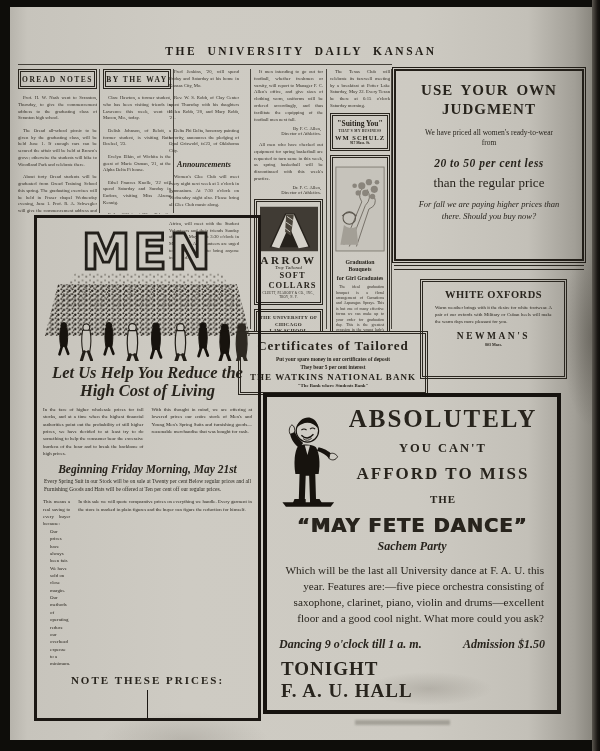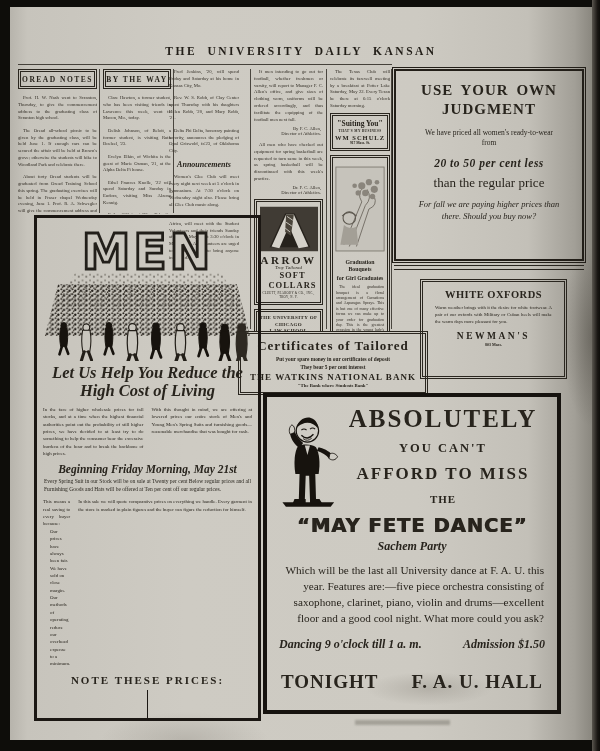--- a/index.html
+++ b/index.html
@@ -104,21 +104,21 @@
   .mf-man{position:absolute;left:12px;top:16px;width:62px;height:96px;}
   .mf-l1{font-size:25px;font-weight:bold;letter-spacing:2px;text-align:center;margin-left:62px;}
   .mf-l2{font-size:12.5px;font-weight:bold;letter-spacing:2px;text-align:center;margin:8px 0 0 62px;}
   .mf-l3{font-size:17px;font-weight:bold;letter-spacing:2px;text-align:center;margin:8px 0 0 62px;}
   .mf-l4{font-size:11px;font-weight:bold;letter-spacing:1px;text-align:center;margin:9px 0 0 62px;}
   .mf-title{font-family:"DejaVu Sans",sans-serif;font-weight:bold;font-size:19.5px;letter-spacing:1px;
     text-align:center;margin-top:9px;text-shadow:.8px 0 currentColor;}
   .mf-sub{font-style:italic;font-weight:bold;font-size:12px;text-align:center;margin:2px 0 9px;}
   .mf-body{font-size:11.2px;line-height:1.42;margin:0 1px;text-align:right;}
   .mf-row1{display:flex;justify-content:space-between;font-weight:bold;font-style:italic;font-size:12px;margin-top:10px;}
-  .mf-row2{display:flex;justify-content:space-between;font-weight:bold;font-size:19px;letter-spacing:1px;margin-top:19px;padding:0 2px;}
+  .mf-row2{display:flex;font-weight:bold;font-size:19px;letter-spacing:1px;margin-top:6px;padding:0 2px;flex-direction:column;}
   .smudge{position:absolute;left:345px;top:713px;width:95px;height:5px;background:rgba(90,85,75,.35);filter:blur(1px);}
 </style>
 </head>
 <body>
 
 <div id="paper">
 
   <div class="masthead">THE UNIVERSITY DAILY KANSAN</div>
   <div class="mast-rule"></div>
 

